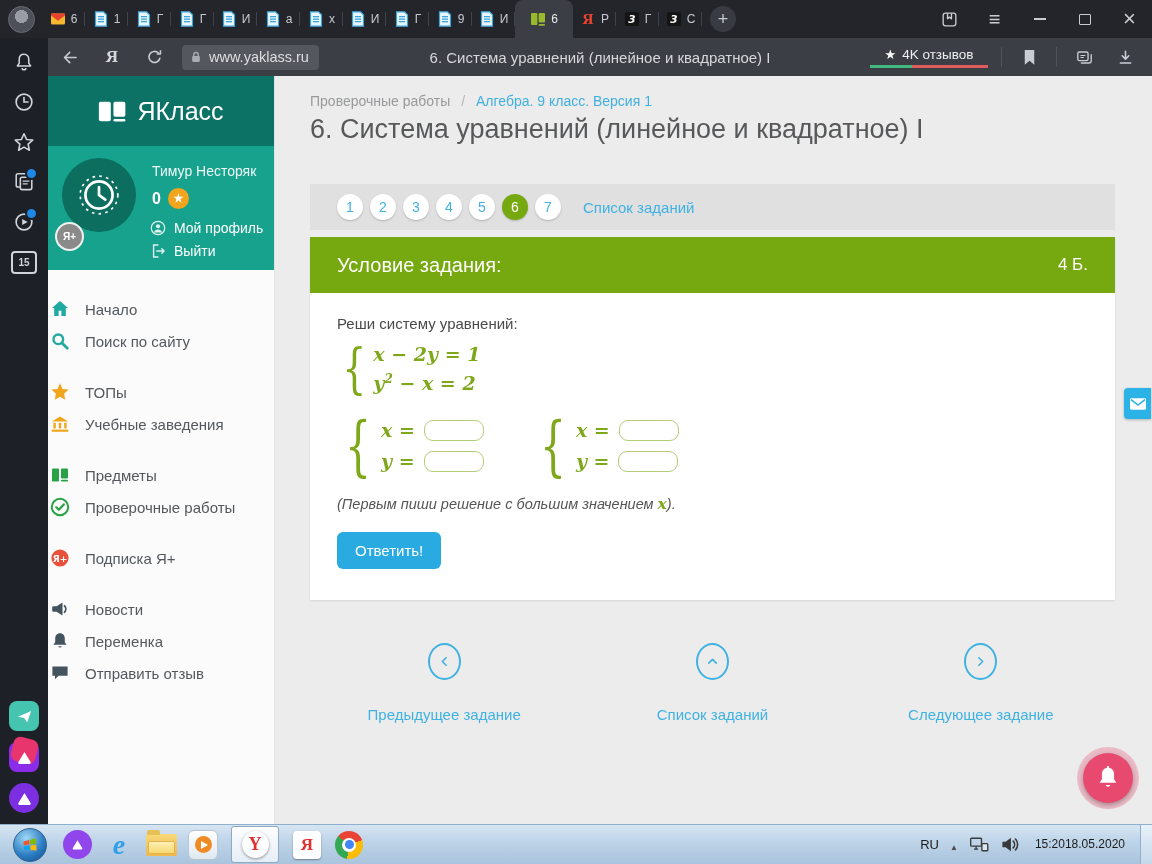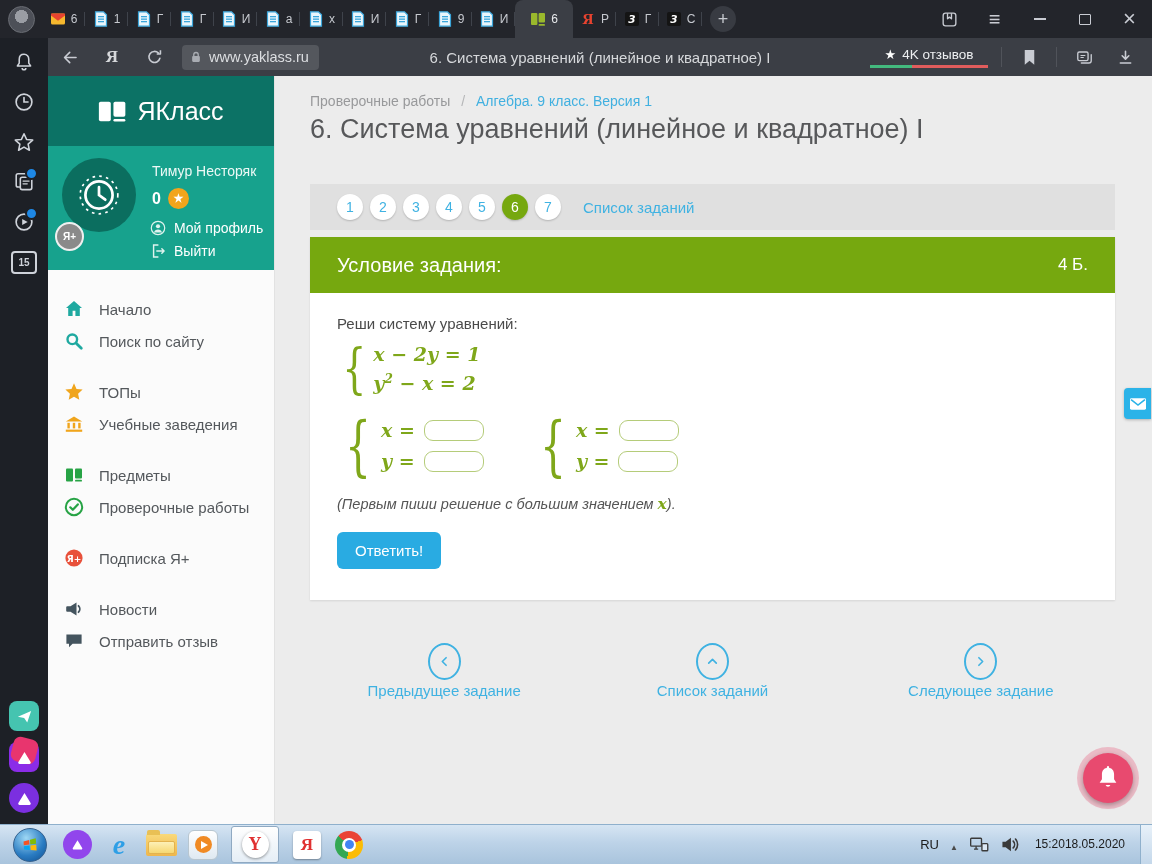--- a/index.html
+++ b/index.html
@@ -77,21 +77,21 @@
                  font-size:10px;font-weight:bold;display:flex;align-items:center;justify-content:center}
   .yk-name{position:absolute;left:104px;top:17px;font-size:14px;color:#edf9f6}
   .yk-points{position:absolute;left:104px;top:42px;display:flex;align-items:center;gap:7px;font-size:16px;font-weight:bold}
   .points-star{width:21px;height:21px;border-radius:50%;background:#f2a51c;display:flex;align-items:center;justify-content:center}
   .points-star::before{content:"★";color:#fff;font-size:11px}
   .yk-link{position:absolute;left:102px;display:flex;align-items:center;gap:8px;font-size:14px;color:#fff;cursor:pointer}
   .yk-link svg{width:16px;height:16px;color:#dff3ee}
   .lk-profile{top:74px}
   .lk-exit{top:97px}
   .yk-menu{padding-top:23px}
-  .mi{display:flex;align-items:center;gap:15px;padding:6px 6px 6px 16px;font-size:15px;color:#54585c;cursor:pointer}
+  .mi{display:flex;align-items:center;gap:15px;padding:6px 6px 6px 2px;font-size:15px;color:#54585c;cursor:pointer}
   .mi.gap{margin-top:19px}
   .mi .mic{width:20px;height:20px;flex:none}
   .mi .mic svg{width:20px;height:20px}
   .icon-home,.icon-search{color:#1fa9a0}
   .icon-star,.icon-bank{color:#f0a51c}
   .icon-books,.icon-check{color:#27a345}
   .icon-yaplus{color:#e8503a}
   .icon-megaphone,.icon-bell,.icon-chat{color:#44545e}
 
   
@@ -124,21 +124,21 @@
   .ans-sys .brace{font-size:66px;transform:scaleX(.62)}
   .ans-col{display:flex;flex-direction:column;gap:9px;margin-left:2px}
   .ans-line{display:flex;align-items:center;gap:9px}
   .ans-label{font-size:19px}
   .ans-input{width:46px;height:19px;border:1px solid #b5cc7a;border-radius:9px;outline:none;padding:0 6px;font-size:13px;color:#444}
   .note{margin-top:15px;font-size:14.5px;color:#555;font-style:italic}
   .note .math{font-size:15.5px}
   .answer-btn{margin-top:19px;background:#29abe2;border:none;border-radius:6px;color:#fff;font-size:15px;padding:10px 18px;cursor:pointer;font-family:inherit}
 
   .bottomnav{position:absolute;left:35px;top:567px;width:805px;display:flex}
-  .bn{flex:1;display:flex;flex-direction:column;align-items:center;gap:2px;color:#3fb2e2;cursor:pointer}
+  .bn{flex:1;display:flex;flex-direction:column;align-items:center;gap:26px;color:#3fb2e2;cursor:pointer}
   .bn-circle{width:29px;height:33px;border:2px solid #3fb2e2;border-radius:50%;display:flex;align-items:center;justify-content:center}
   .bn-circle svg{width:13px;height:13px}
   .bn-label{font-size:15px}
 
   .footer{position:absolute;left:35px;top:712px;width:805px;display:flex;justify-content:center;align-items:baseline;gap:22px;font-size:13.5px;color:#7f7f7f}
   .flink{text-decoration:underline;cursor:pointer}
 
   .mail-widget{position:absolute;right:1px;top:312px;width:27px;height:31px;background:#2bb3e8;border-radius:4px 0 0 4px;
                display:flex;align-items:center;justify-content:center;box-shadow:0 1px 3px rgba(0,0,0,.25);cursor:pointer}
   .mail-widget svg{width:16px;height:12px}
@@ -596,20 +596,29 @@
         <div class="mi gap">
         <span class="mic icon-megaphone">
             <svg viewBox="0 0 20 20">
               <path d="M12.5 3.5 v13 L6.5 12.8 H3.2 a1 1 0 0 1 -1 -1 V8.2 a1 1 0 0 1 1 -1 h3.3 Z" fill="currentColor"></path>
               <path d="M14.5 6.8 a4.6 4.6 0 0 1 0 6.4" fill="none" stroke="currentColor" stroke-width="1.8" stroke-linecap="round"></path>
             </svg>
           </span>
         <span>Новости</span>
       </div>
         <div class="mi">
+        <span class="mic icon-bell">
+            <svg viewBox="0 0 20 20">
+              <path d="M10 2.2 c-3.1 0 -4.8 2.3 -4.8 5.2 v3.8 L3.4 13.8 h13.2 l-1.8 -2.6 V7.4 c0 -2.9 -1.7 -5.2 -4.8 -5.2 Z" fill="currentColor"></path>
+              <path d="M8.2 15.3 a1.9 1.9 0 0 0 3.6 0 Z" fill="currentColor"></path>
+            </svg>
+          </span>
+        <span>Переменка</span>
+      </div>
+        <div class="mi">
         <span class="mic icon-chat">
             <svg viewBox="0 0 20 20">
               <path d="M2.4 3.6 h15.2 v9.2 h-9 l-3.6 3.4 v-3.4 H2.4 Z" fill="currentColor"></path>
             </svg>
           </span>
         <span>Отправить отзыв</span>
       </div>
       </nav>
   </aside>
 

